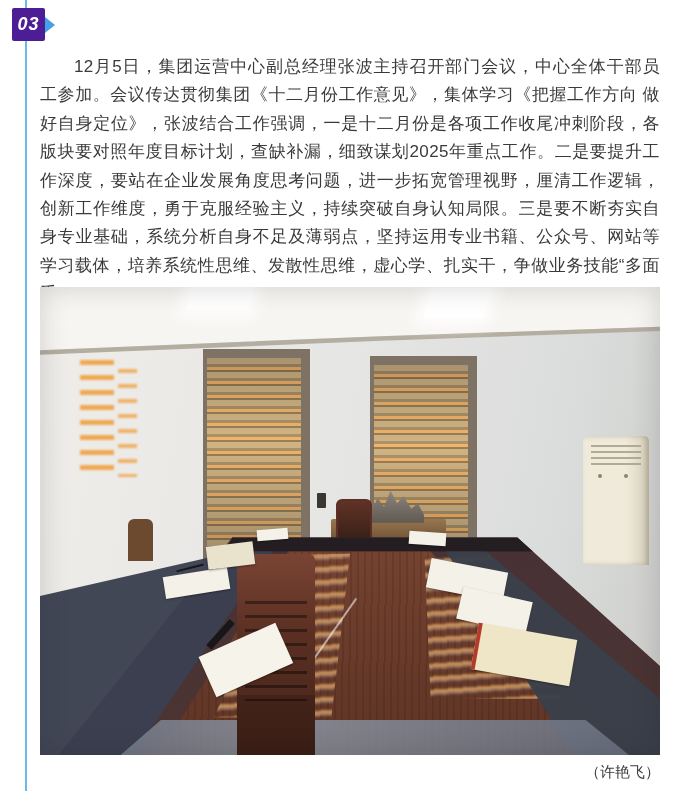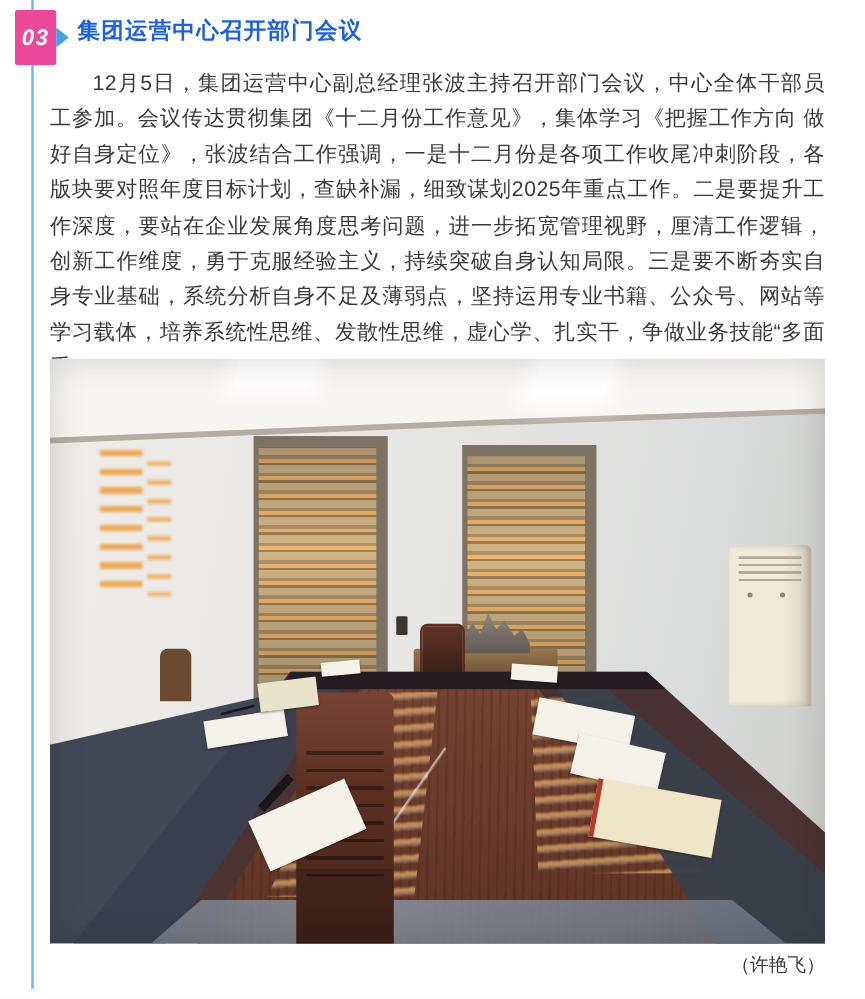--- a/index.html
+++ b/index.html
@@ -1,19 +1,19 @@
 <!DOCTYPE html>
 <html><head>
 <meta charset="utf-8">
 <style>
   html,body{margin:0;padding:0;}
   body{font-family:"Liberation Sans","DejaVu Sans",sans-serif;background:#ffffff;}
   .page{position:relative;width:692px;height:799px;background:#fff;overflow:hidden;border-bottom:2px solid #e3e3e3;}
   .accent-line{position:absolute;left:25px;top:0;width:2px;height:791px;background:#6db9ec;}
-  .badge{position:absolute;left:12px;top:8px;width:33px;height:44px;background:#ec4899;border-radius:2px;
+  .badge{position:absolute;left:12px;top:8px;width:33px;height:33px;background:#4c1d95;border-radius:2px;
          display:flex;align-items:center;justify-content:center;color:#fff;font-weight:bold;font-style:italic;
          font-size:18px;letter-spacing:1px;z-index:3;}
   .badge-arrow{position:absolute;left:33px;top:50%;margin-top:-8px;width:0;height:0;
          border-left:10px solid #46a0e4;border-top:8px solid transparent;border-bottom:8px solid transparent;}
   .title{position:absolute;left:62px;top:12px;font-size:18px;font-weight:bold;color:#1861e6;letter-spacing:1px;}
   .body-text{position:absolute;left:40px;top:53px;width:620px;margin:0;font-size:17px;line-height:28.4px;
          color:#3a3a3a;text-align:justify;text-indent:2em;letter-spacing:0.4px;}
   .credit{position:absolute;right:32px;top:763px;font-size:15px;color:#3a3a3a;}
 
   
@@ -71,21 +71,20 @@
 </head>
 <body>
 
 <div class="page">
   <div class="accent-line"></div>
 
   <div class="badge">
     <span>03</span>
     <span class="badge-arrow"></span>
   </div>
-  <div class="title">集团运营中心召开部门会议</div>
 
   <p class="body-text">12月5日，集团运营中心副总经理张波主持召开部门会议，中心全体干部员工参加。会议传达贯彻集团《十二月份工作意见》，集体学习《把握工作方向 做好自身定位》，张波结合工作强调，一是十二月份是各项工作收尾冲刺阶段，各版块要对照年度目标计划，查缺补漏，细致谋划2025年重点工作。二是要提升工作深度，要站在企业发展角度思考问题，进一步拓宽管理视野，厘清工作逻辑，创新工作维度，勇于克服经验主义，持续突破自身认知局限。三是要不断夯实自身专业基础，系统分析自身不足及薄弱点，坚持运用专业书籍、公众号、网站等学习载体，培养系统性思维、发散性思维，虚心学、扎实干，争做业务技能“多面手”。</p>
 
   <figure class="photo" style="margin:0;">
 
     <div class="layer ceiling"></div>
     <div class="layer molding"></div>
     <div class="light-panel" style="left:24%;top:0;width:10%;height:4.6%;transform:skewX(-12deg);"></div>
     <div class="light-panel" style="left:62.5%;top:0.4%;width:9.5%;height:6%;transform:skewX(-18deg);"></div>
     <div class="glow" style="left:6.5%;top:15.5%;width:5.5%;height:24%;"></div>

